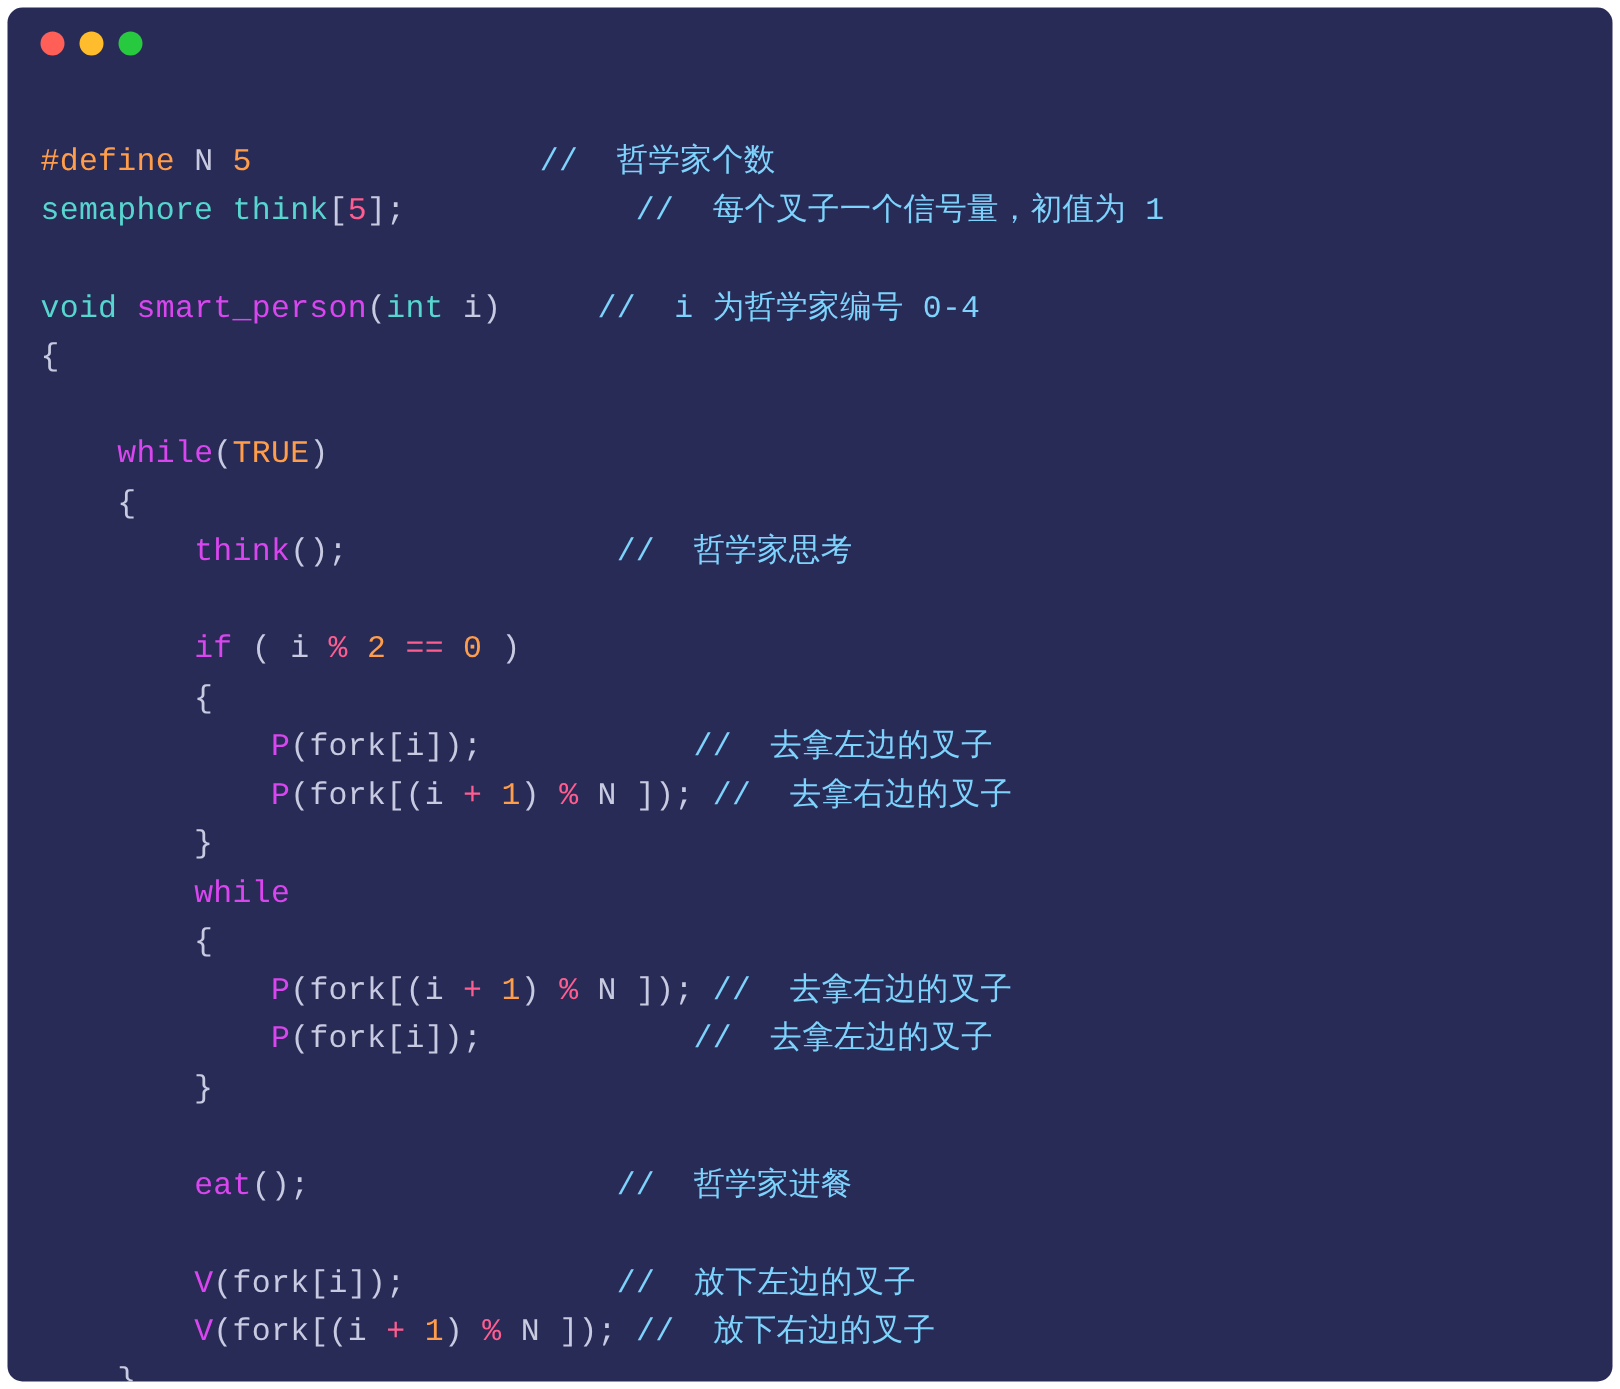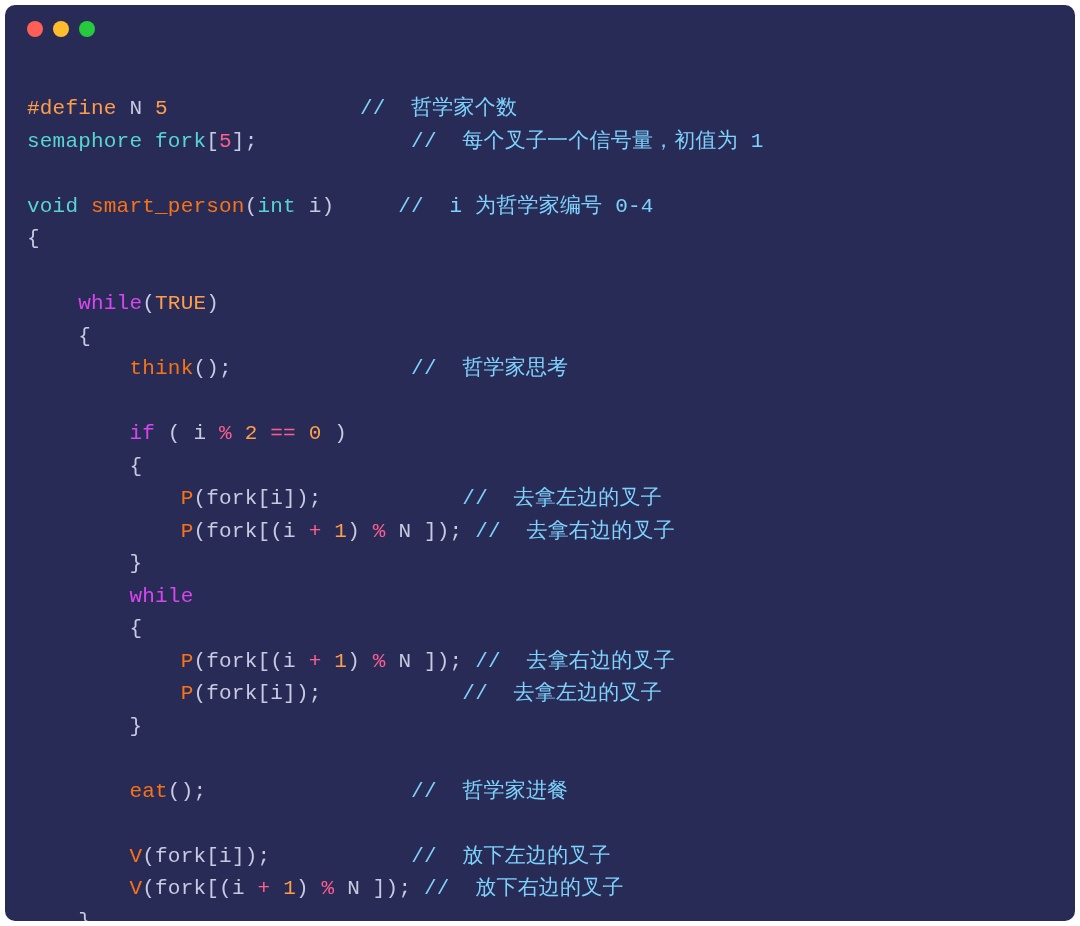--- a/index.html
+++ b/index.html
@@ -37,38 +37,38 @@
     font-family: "SF Mono", Menlo, Consolas, "Courier New", monospace;
     font-size: 21px;
     line-height: 32.5px;
     white-space: pre;
     padding: 40px 22px 22px 22px;
     color: #c7cae0;
     letter-spacing: 0.2px;
   }
   .c-orange { color: #ff9d4a; margin-top: 36px; }
   .c-cyan   { color: #57d6d0; }
-  .c-yellow { color: #f97316; }
+  .c-yellow { color: #d946ef; }
   .c-pink   { color: #ff5d8f; }
   .c-green  { color: #7dd3fc; }
   .c-kw     { color: #d946ef; }
   .c-punc   { color: #c7cae0; }
 </style>
 </head>
 <body>
 
 <div class="window">
   <div class="titlebar">
     <div class="dot dot-red"></div>
     <div class="dot dot-yellow"></div>
     <div class="dot dot-green"></div>
   </div>
 
   <div class="code"><span class="c-orange">#define</span><span class="c-punc"> N </span><span class="c-orange">5</span><span>               </span><span class="c-green">//  哲学家个数</span>
-<span class="c-cyan">semaphore fork</span><span class="c-punc">[</span><span class="c-pink">5</span><span class="c-punc">]</span><span class="c-punc">;</span><span>            </span><span class="c-green">//  每个叉子一个信号量，初值为 1</span>
+<span class="c-cyan">semaphore think</span><span class="c-punc">[</span><span class="c-pink">5</span><span class="c-punc">]</span><span class="c-punc">;</span><span>            </span><span class="c-green">//  每个叉子一个信号量，初值为 1</span>
 <span></span>
 <span class="c-cyan">void</span><span class="c-yellow"> smart_person</span><span class="c-punc">(</span><span class="c-cyan">int</span><span class="c-punc"> i</span><span class="c-punc">)</span><span>     </span><span class="c-green">//  i 为哲学家编号 0-4</span>
 <span class="c-punc">{</span>
 <span></span>
 <span>    </span><span class="c-kw">while</span><span class="c-punc">(</span><span class="c-orange">TRUE</span><span class="c-punc">)</span>
 <span class="c-punc">    {</span>
 <span>        </span><span class="c-yellow">think</span><span class="c-punc">(</span><span class="c-punc">)</span><span class="c-punc">;</span><span>              </span><span class="c-green">//  哲学家思考</span>
 <span></span>
 <span>        </span><span class="c-kw">if</span><span> </span><span class="c-punc">(</span><span class="c-punc"> i </span><span class="c-pink">%</span><span> </span><span class="c-orange">2</span><span> </span><span class="c-pink">==</span><span> </span><span class="c-orange">0</span><span> </span><span class="c-punc">)</span>
 <span class="c-punc">        {</span>

